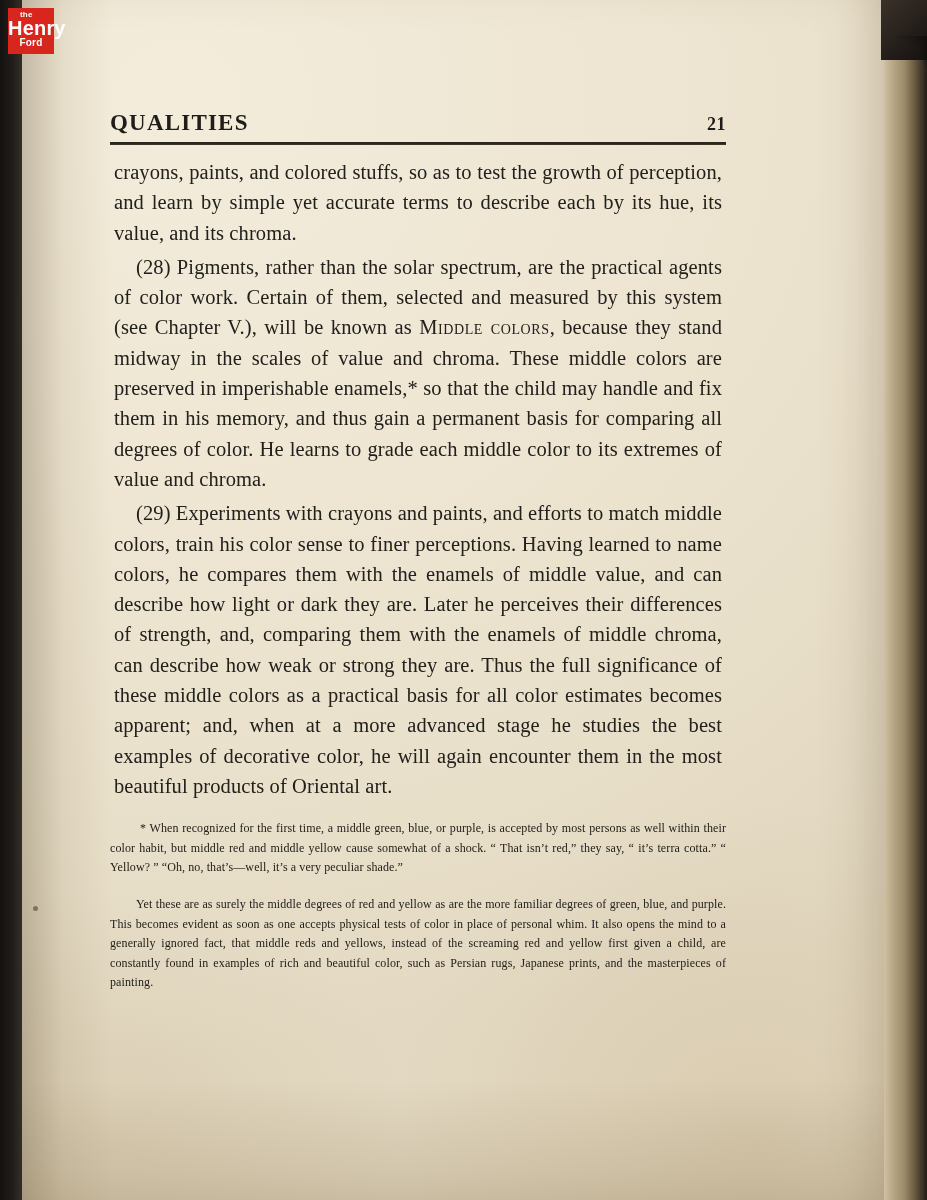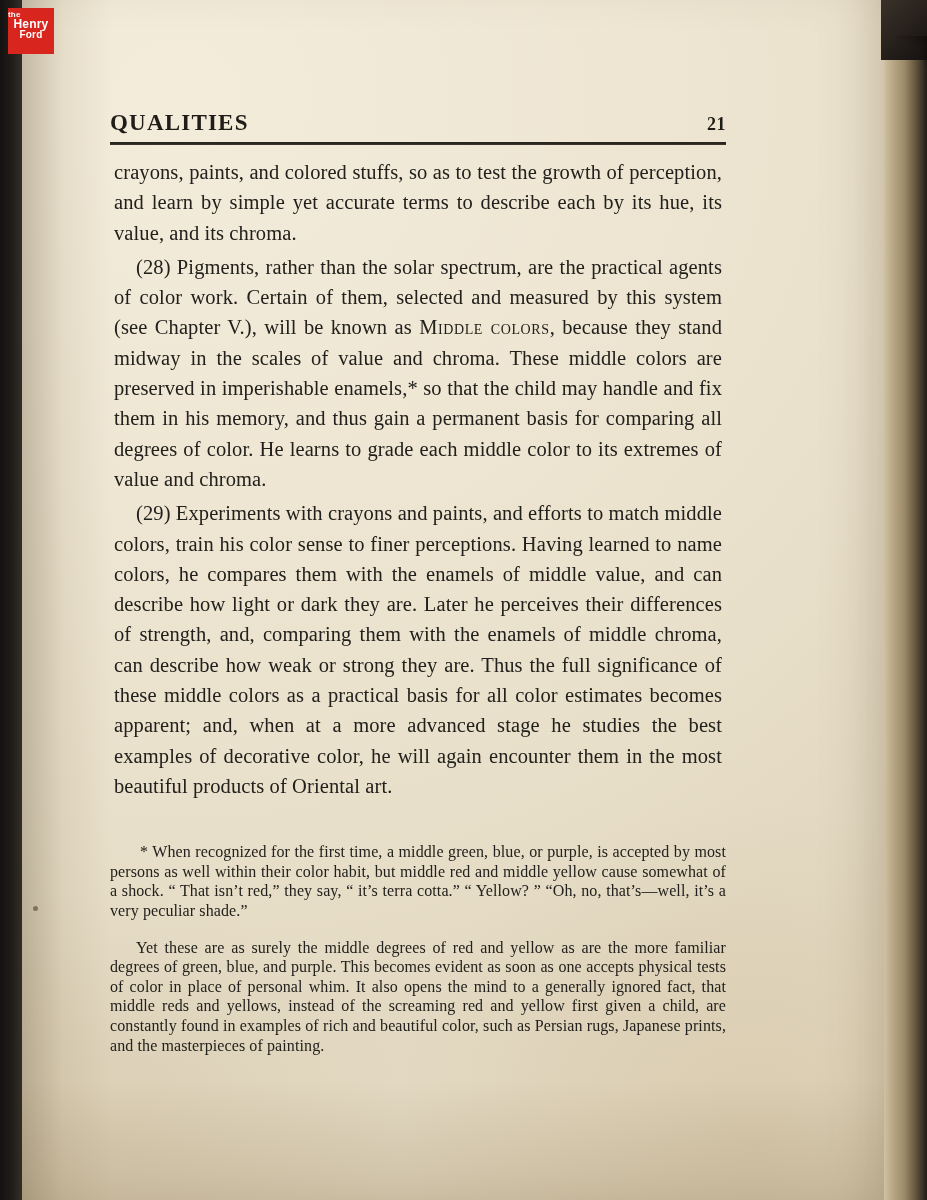--- a/index.html
+++ b/index.html
@@ -98,26 +98,26 @@
     line-height: 1;
     text-align: center;
     padding: 2px 0 0 0;
     box-sizing: border-box;
     letter-spacing: .2px;
   }
   .thf-the {
     display: block;
     font-size: 8px;
     text-align: left;
-    margin-left: 0;
+    margin-left: 12px;
     margin-top: 1px;
   }
   .thf-henry {
     display: block;
-    font-size: 12px;
+    font-size: 20px;
     margin-top: -1px;
   }
   .thf-ford {
     display: block;
     font-size: 10px;
     margin-top: 0px;
   }
 
   
   .text-col {
@@ -170,26 +170,25 @@
     text-indent: 22px;
   }
   .smallcaps {
     font-variant: small-caps;
     letter-spacing: .6px;
   }
 
   .footnote-rule-space { height: 14px; }
 
   .footnote {
-    font-size: 16px;
+    font-size: 12px;
     line-height: 19.6px;
     text-align: justify;
     color: #23211d;
     letter-spacing: .1px;
-    margin-top: 23px;
   }
   .footnote p { margin: 0; }
   .footnote p.fn-first { text-indent: 30px; }
   .footnote p.fn-second { text-indent: 26px; margin-top: 17px; font-family: Liberation Serif, serif; }
 
   
   .spine-shade {
     position: absolute;
     left: 22px; top: 0;
     width: 90px; height: 1200px;

